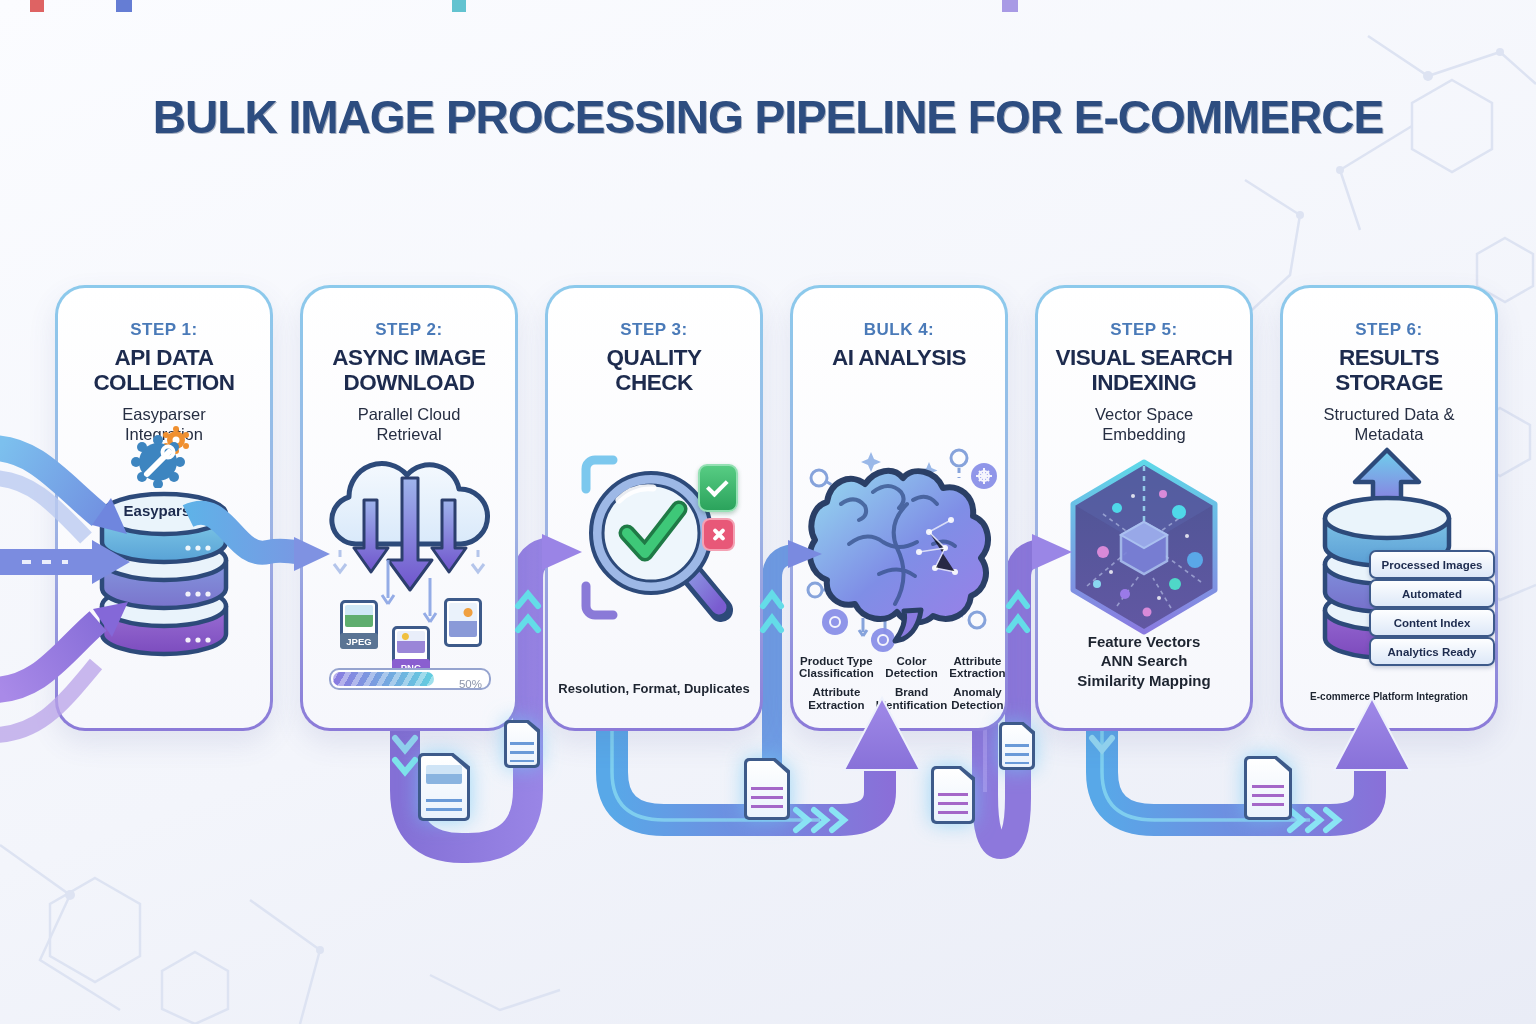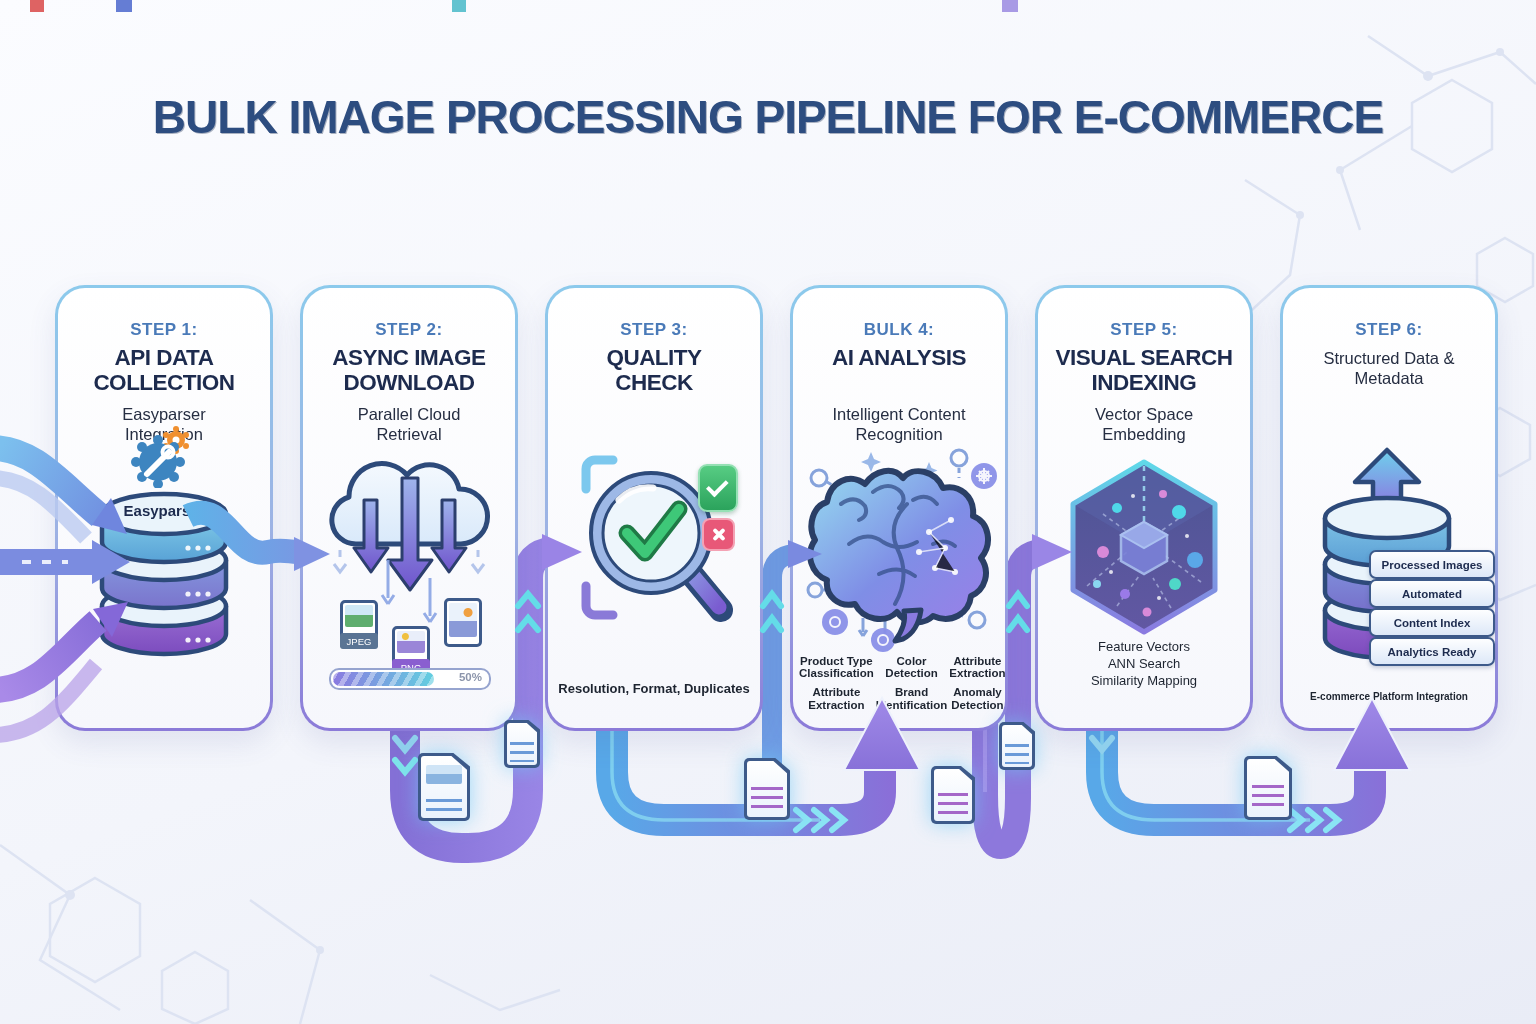--- a/index.html
+++ b/index.html
@@ -34,46 +34,46 @@
   .card-title{margin:6px auto 0;font-size:22.5px;font-weight:800;color:#1d2b4e;line-height:1.1;
     letter-spacing:-.5px;max-width:178px;min-height:50px;}
   .t-narrow{max-width:150px;}
   .card-sub{margin:8px auto 0;font-size:16.5px;font-weight:500;color:#262e42;line-height:1.22;}
   .w120{max-width:122px}.w130{max-width:134px}.w180{max-width:182px}.w150{max-width:152px}
 
   .icon-zone{position:absolute;left:0;top:0;width:100%;height:100%;}
   .abs{position:absolute;}
 
   .caption{position:absolute;left:0;right:0;bottom:32px;font-size:13px;font-weight:700;color:#1d2430;}
-  .caption-lines{position:absolute;left:0;right:0;bottom:38px;font-size:13px;font-weight:400;color:#1d2430;line-height:1.3;}
+  .caption-lines{position:absolute;left:0;right:0;bottom:38px;font-size:15px;font-weight:700;color:#1d2430;line-height:1.3;}
   .ai-grid{
     position:absolute;left:6px;right:6px;bottom:16px;display:grid;
     grid-template-columns:1fr 1fr 1fr;row-gap:6px;column-gap:2px;
     font-size:11.5px;font-weight:700;color:#1d2430;line-height:1.12;
   }
   .db-label{position:absolute;left:0;right:0;text-align:center;font-size:15px;font-weight:800;color:#1d2b4e;}
 
   
   .file{position:absolute;width:32px;height:43px;border:3px solid #3d5a8a;border-radius:5px;background:#fff;}
   .file .thumb{position:absolute;left:2px;right:2px;top:2px;height:22px;border-radius:2px;}
   .thumb-jpeg{background:linear-gradient(180deg,#cfe8f6 45%,#5fae6e 45%);}
   .thumb-png{background:radial-gradient(circle at 30% 25%,#f0c040 0 3px,transparent 4px),linear-gradient(180deg,#e9eefa 45%,#9a86d8 45%);}
   .thumb-img{background:radial-gradient(circle at 68% 28%,#f0a040 0 4px,transparent 5px),linear-gradient(180deg,#eaf2fb 52%,#8a9ad8 52%);}
   .file .tag{position:absolute;left:-3px;right:-3px;bottom:-3px;height:16px;border-radius:3px;
-    color:#fff;font-size:9.5px;font-weight:400;display:flex;align-items:center;justify-content:center;}
+    color:#fff;font-size:9.5px;font-weight:700;display:flex;align-items:center;justify-content:center;}
   .tag-jpeg{background:#5a7494;}
   .tag-png{background:#8a5fd0;}
 
   
   .progress{position:absolute;left:26px;bottom:38px;width:158px;height:18px;background:#fff;
     border:2px solid #96a4cf;border-radius:10px;}
   .progress .fill{position:absolute;left:2px;top:2px;bottom:2px;width:64%;border-radius:8px;
     background:repeating-linear-gradient(120deg,rgba(255,255,255,.38) 0 5px,rgba(255,255,255,0) 5px 11px),
                linear-gradient(90deg,#8a7ae0,#62cfe0);}
-  .progress .pct{position:absolute;right:7px;top:1px;font-size:11.5px;font-weight:700;color:#8c95ab;}
+  .progress .pct{position:absolute;right:7px;top:8px;font-size:11.5px;font-weight:400;color:#8c95ab;}
 
   
   .badge{position:absolute;display:flex;align-items:center;justify-content:center;}
   .badge-ok{width:36px;height:44px;border-radius:9px;background:linear-gradient(180deg,#57cc83,#2ba35c);
     border:2px solid #95e0b4;box-shadow:0 2px 4px rgba(30,100,60,.3);}
   .badge-ok i{display:block;width:16px;height:8px;border-left:4px solid #fff;border-bottom:4px solid #fff;
     transform:rotate(-45deg) translate(1px,-2px);}
   .badge-err{width:29px;height:29px;border-radius:8px;background:#e85878;border:2px solid #f4a2b4;}
   .badge-err i{position:relative;display:block;width:15px;height:15px;}
   .badge-err i::before,.badge-err i::after{content:"";position:absolute;left:6px;top:0;width:4px;height:15px;background:#fff;border-radius:2px;}
@@ -314,21 +314,20 @@
     <div class="badge badge-err" style="left:154px;top:230px">
         <i></i>
       </div>
   </div>
   <div class="caption">Resolution, Format, Duplicates</div>
 </div>
 
 <div class="card c4">
   <div class="step-label">BULK 4:</div>
   <div class="card-title">AI ANALYSIS</div>
-  <div class="card-sub w180">Intelligent Content Recognition</div>
   <div class="icon-zone">
     <svg class="abs" style="left:8px;top:152px" width="196" height="212" viewBox="0 0 196 212">
       <defs>
         <linearGradient id="c4b" x1="0" y1="0" x2="1" y2="1">
           <stop offset="0" stop-color="#96dcf0"></stop>
             <stop offset=".55" stop-color="#7f8ee6"></stop>
             <stop offset="1" stop-color="#9a7fe8"></stop>
         </linearGradient>
       </defs>
 
@@ -447,20 +446,21 @@
   </div>
   <div class="caption-lines">
     <div>Feature Vectors</div>
     <div>ANN Search</div>
     <div>Similarity Mapping</div>
   </div>
 </div>
 
 <div class="card c6">
   <div class="step-label">STEP 6:</div>
+  <div class="card-title t-narrow">RESULTS STORAGE</div>
   <div class="card-sub w150">Structured Data &amp; Metadata</div>
   <div class="icon-zone">
     <svg class="abs" style="left:24px;top:158px" width="160" height="232" viewBox="0 0 160 232">
       <defs>
         <linearGradient id="d6u" x1="0" y1="0" x2="0" y2="1">
             <stop offset="0" stop-color="#6fd0ec"></stop>
             <stop offset="1" stop-color="#8a7ae0"></stop>
           </linearGradient>
         <linearGradient id="d6a" x1="0" y1="0" x2="0" y2="1">
             <stop offset="0" stop-color="#7ec2e6"></stop>

